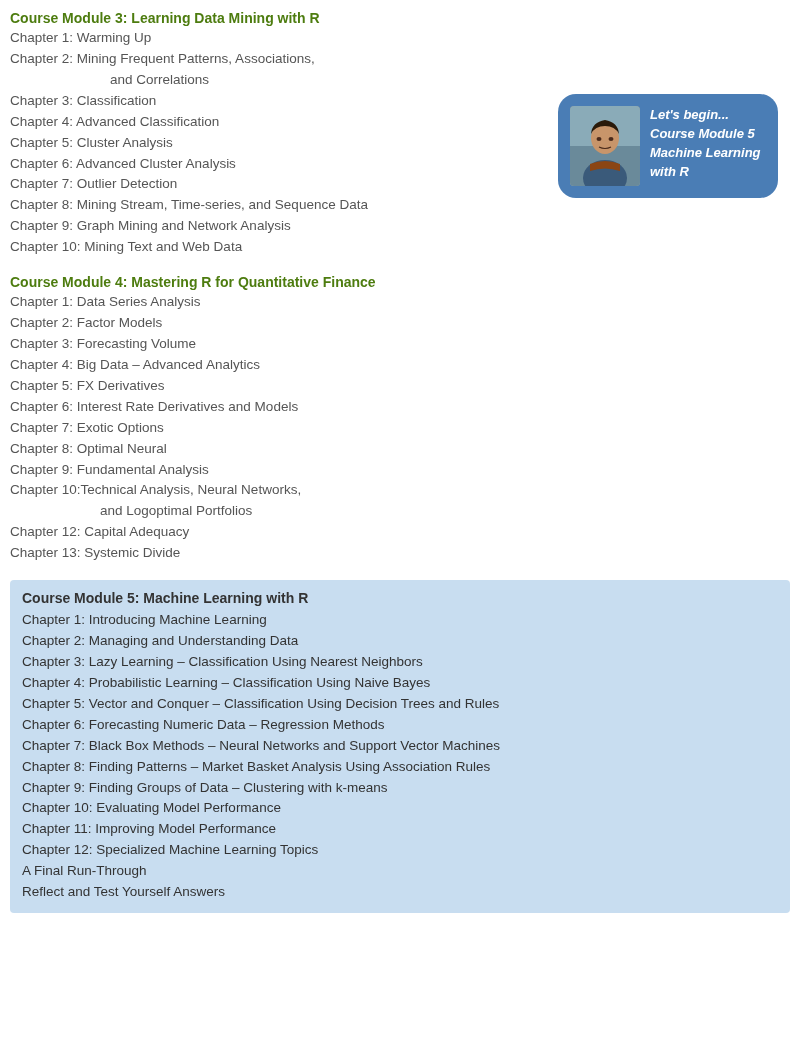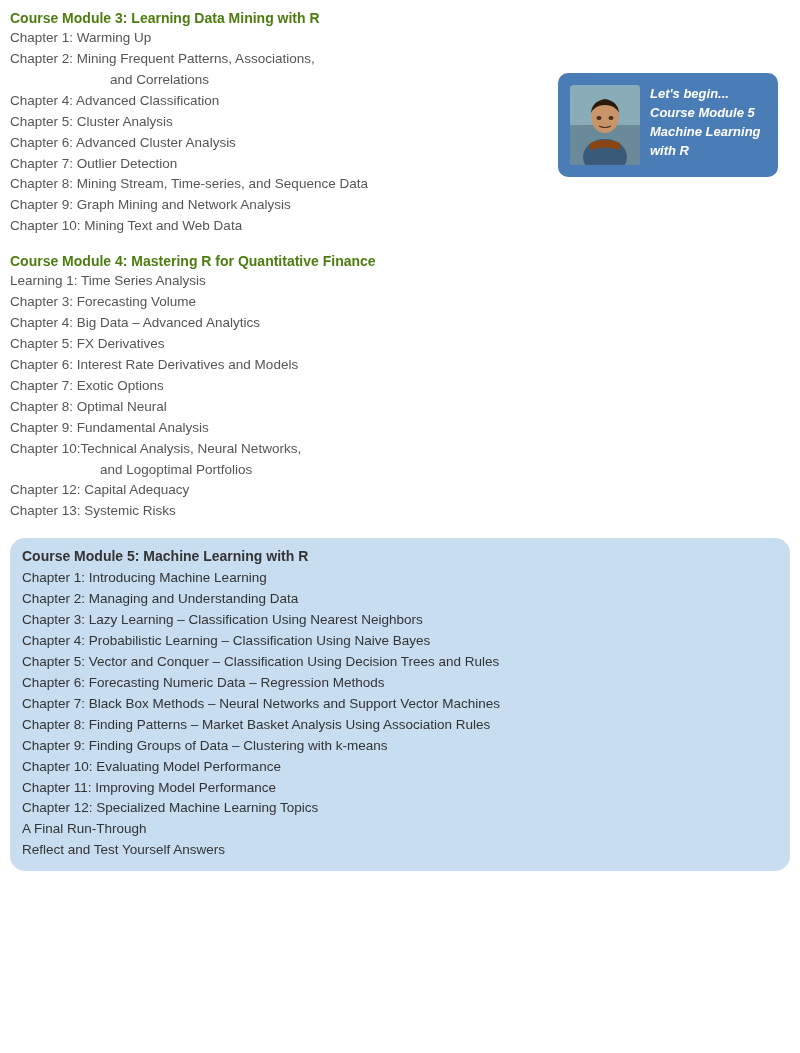--- a/index.html
+++ b/index.html
@@ -32,38 +32,38 @@
     .chapter-list li {
       line-height: 1.55;
       color: #555;
       font-size: 13.5px;
     }
     .chapter-list li.indent {
       padding-left: 100px;
     }
     .module5-section {
       background-color: #c8ddf0;
-      border-radius: 15px;
+      border-radius: 4px;
       padding: 10px 12px;
       position: relative;
     }
     .module5-section .module-title {
       color: #333;
       margin-bottom: 4px;
     }
     .module5-section .chapter-list li {
       color: #333;
     }
     .callout-box {
       position: absolute;
       right: 12px;
       top: -180px;
       width: 220px;
       background-color: #4a7db5;
-      border-radius: 10px;
+      border-radius: 18px;
       padding: 12px;
       display: flex;
       align-items: flex-start;
       gap: 10px;
     }
     .callout-avatar {
       width: 70px;
       height: 80px;
       flex-shrink: 0;
       background: #888;
@@ -90,45 +90,47 @@
   </style>
 </head>
 <body>
 
 <div class="module-section">
   <div class="module-title">Course Module 3: Learning Data Mining with R</div>
   <ul class="chapter-list">
   <li>Chapter 1: Warming Up</li>
       <li>Chapter 2: Mining Frequent Patterns, Associations,</li>
       <li class="indent">and Correlations</li>
+      <li>Chapter 3: Classification</li>
       <li>Chapter 4: Advanced Classification</li>
       <li>Chapter 5: Cluster Analysis</li>
       <li>Chapter 6: Advanced Cluster Analysis</li>
       <li>Chapter 7: Outlier Detection</li>
       <li>Chapter 8: Mining Stream, Time-series, and Sequence Data</li>
       <li>Chapter 9: Graph Mining and Network Analysis</li>
       <li>Chapter 10: Mining Text and Web Data</li>
     </ul>
 </div>
 
 <div class="module-section module4-wrapper">
   <div class="module-title">Course Module 4: Mastering R for Quantitative Finance</div>
   <ul class="chapter-list">
-  <li>Learning 1: Time Series Analysis</li>
+  <li>Chapter 1: Data Series Analysis</li>
+      <li>Chapter 2: Factor Models</li>
       <li>Chapter 3: Forecasting Volume</li>
       <li>Chapter 4: Big Data – Advanced Analytics</li>
       <li>Chapter 5: FX Derivatives</li>
       <li>Chapter 6: Interest Rate Derivatives and Models</li>
       <li>Chapter 7: Exotic Options</li>
       <li>Chapter 8: Optimal Neural</li>
       <li>Chapter 9: Fundamental Analysis</li>
       <li>Chapter 10:Technical Analysis, Neural Networks,</li>
       <li style="padding-left: 90px;">and Logoptimal Portfolios</li>
       <li>Chapter 12: Capital Adequacy</li>
-      <li>Chapter 13: Systemic Risks</li>
+      <li>Chapter 13: Systemic Divide</li>
     </ul>
 
   <div class="callout-box">
     <div class="callout-avatar">
 
       <svg viewBox="0 0 70 80" xmlns="http://www.w3.org/2000/svg">
         <rect width="70" height="80" fill="#8aabb8"></rect>
 
         <rect y="40" width="70" height="40" fill="#6a8a9a"></rect>
 

